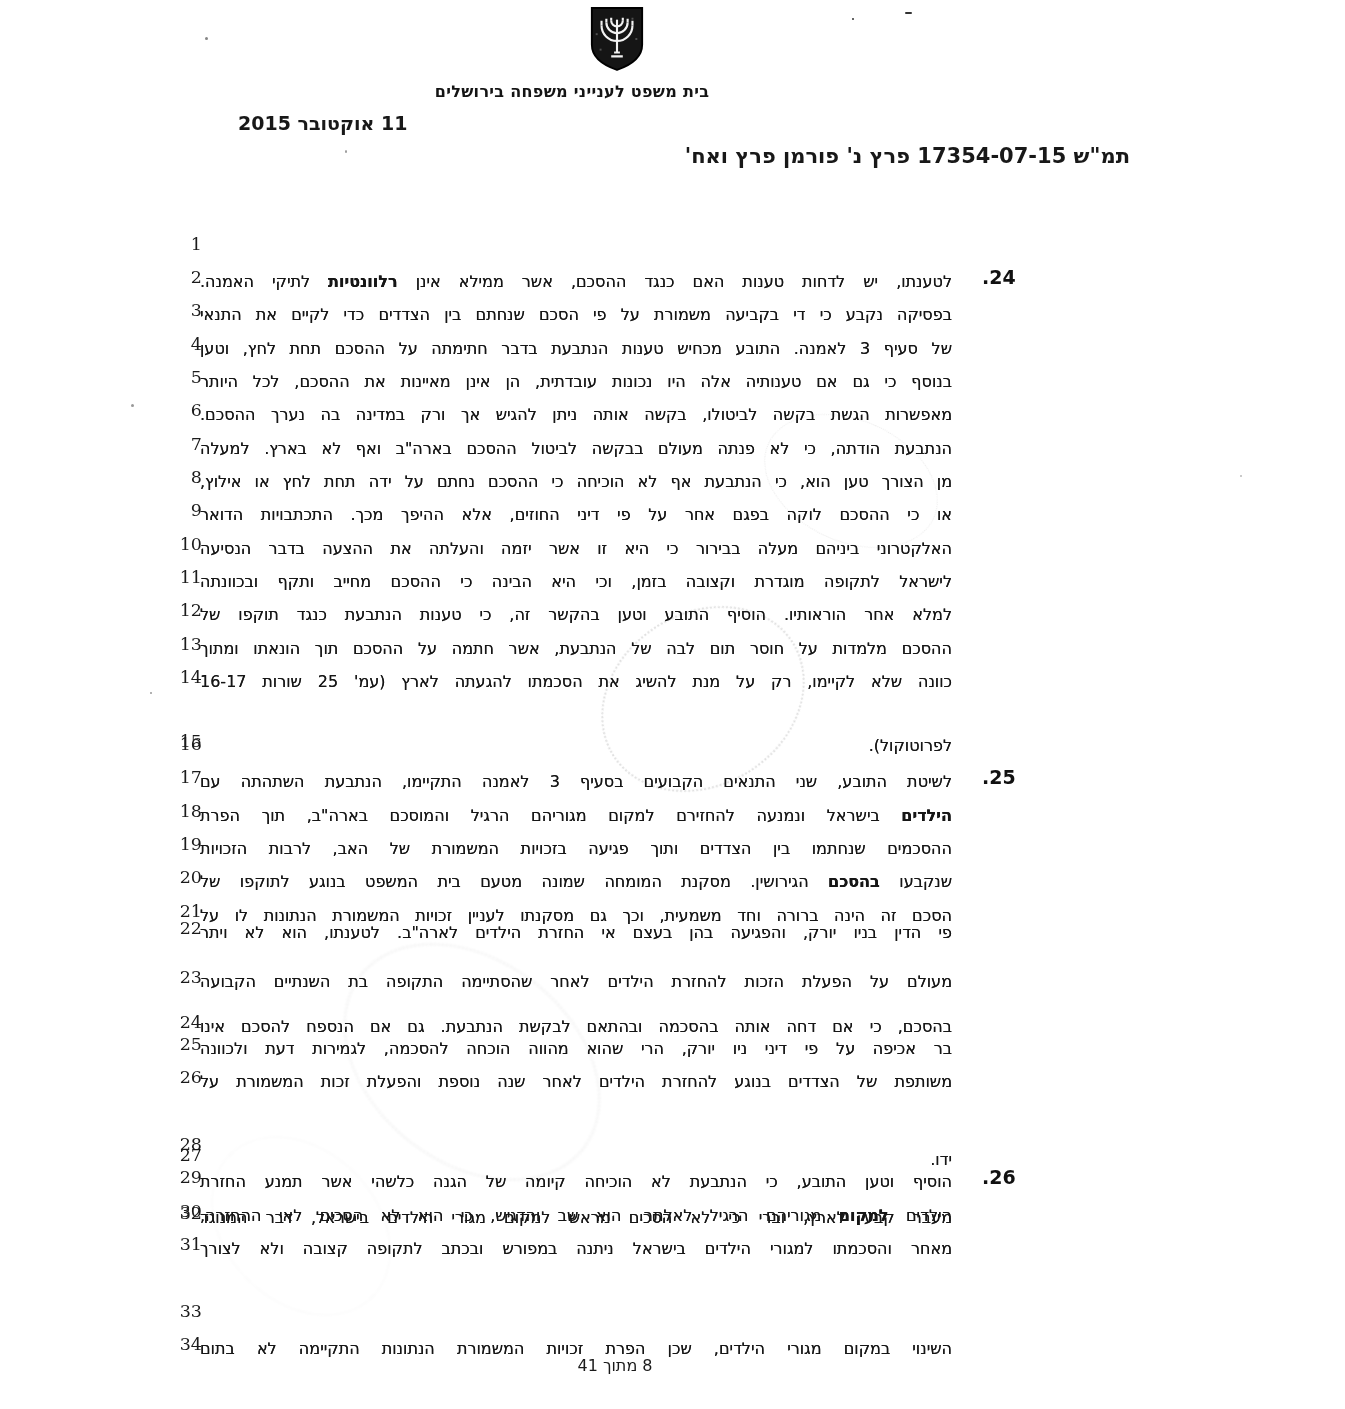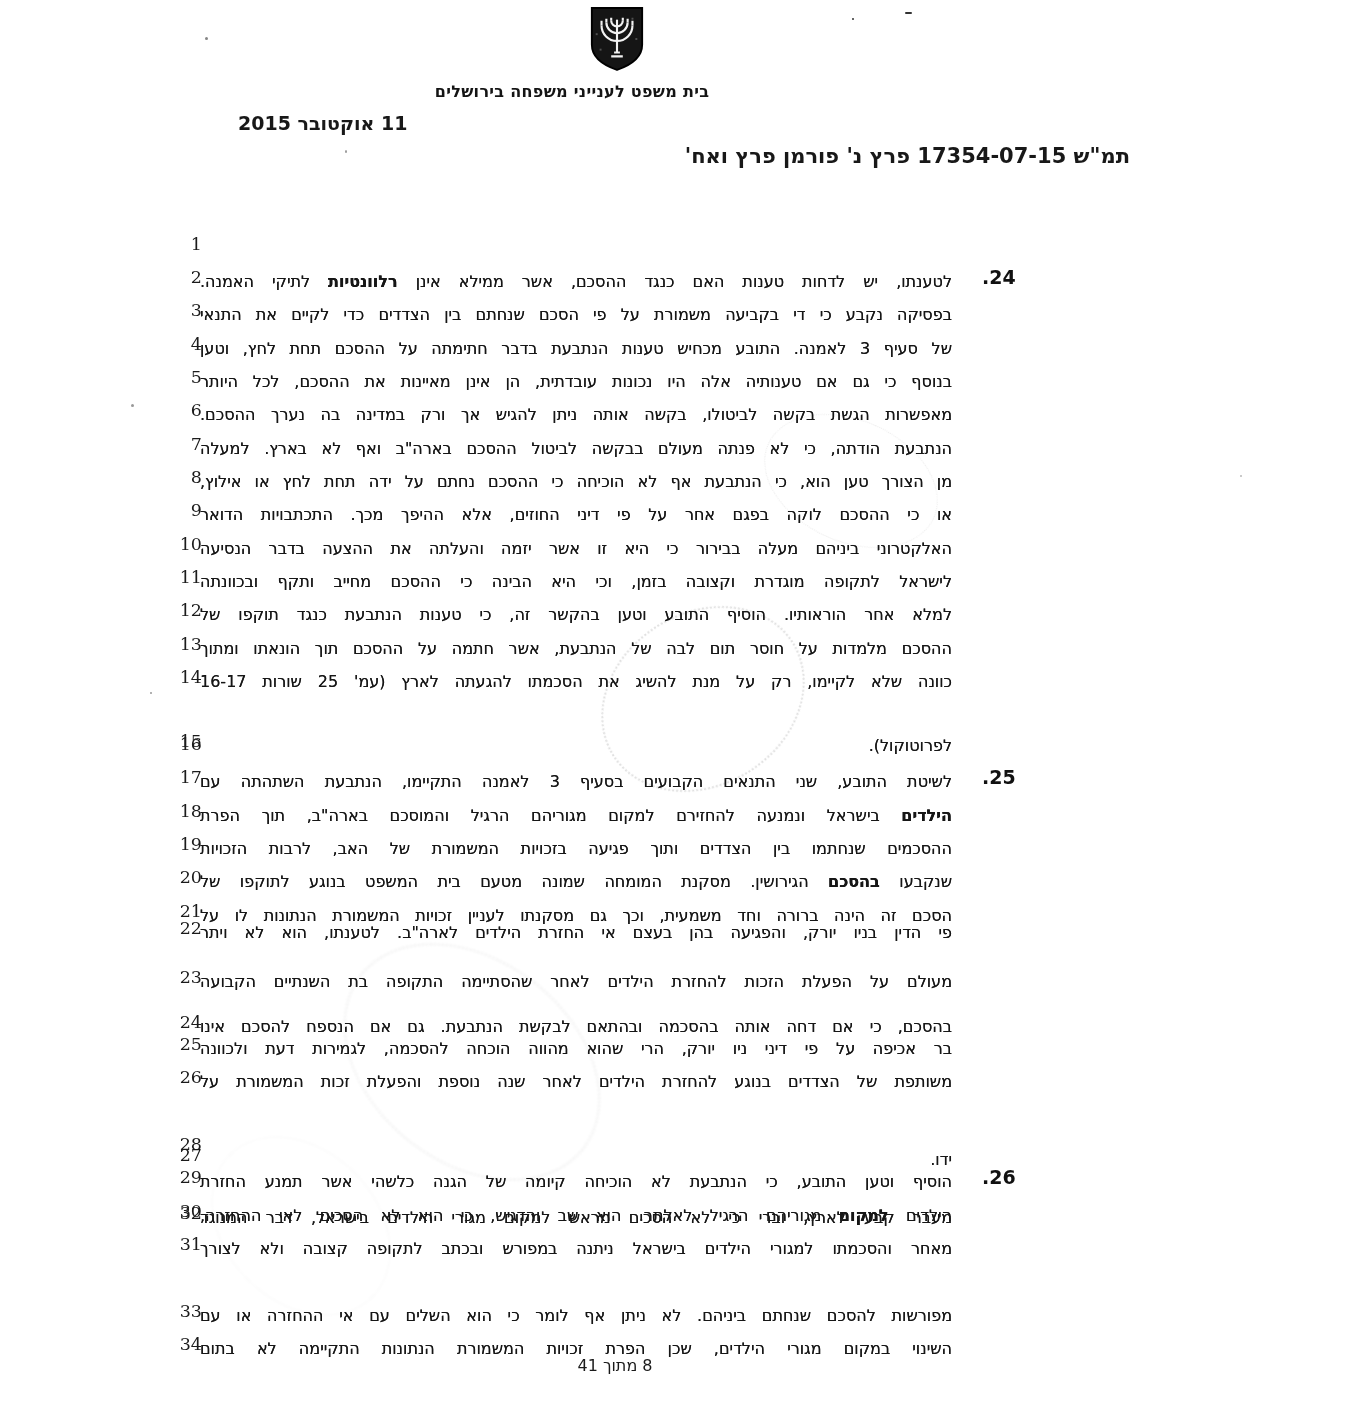--- a/index.html
+++ b/index.html
@@ -221,21 +221,20 @@
       <div class="row" style="top: 1232.1px;">
         <span class="lnum">31</span>
         <div class="ltext">מאחר והסכמתו למגורי הילדים בישראל ניתנה במפורש ובכתב לתקופה קצובה ולא לצורך</div>
       </div>
       <div class="row" style="top: 1201px;">
         <span class="lnum">32</span>
         <div class="ltext">מעבר קבע לארץ, וברי כי לא הסכים מראש למקום מגורי הילדים בישראל, דבר המנוגד</div>
       </div>
       <div class="row" style="top: 1298.8px;">
         <span class="lnum">33</span>
-        <div class="ltext">מפורשות להסכם שנחתם ביניהם. לא ניתן אף לומר כי הוא השלים עם אי ההחזרה או עם</div>
       </div>
       <div class="row" style="top: 1332.15px;">
         <span class="lnum">34</span>
         <div class="ltext">השינוי במקום מגורי הילדים, שכן הפרת זכויות המשמורת הנתונות התקיימה לא בתום</div>
       </div>
     </div>
 
   <div id="page-footer">8 מתוך 41</div>
 
   <div class="wm" id="wm1"></div>

